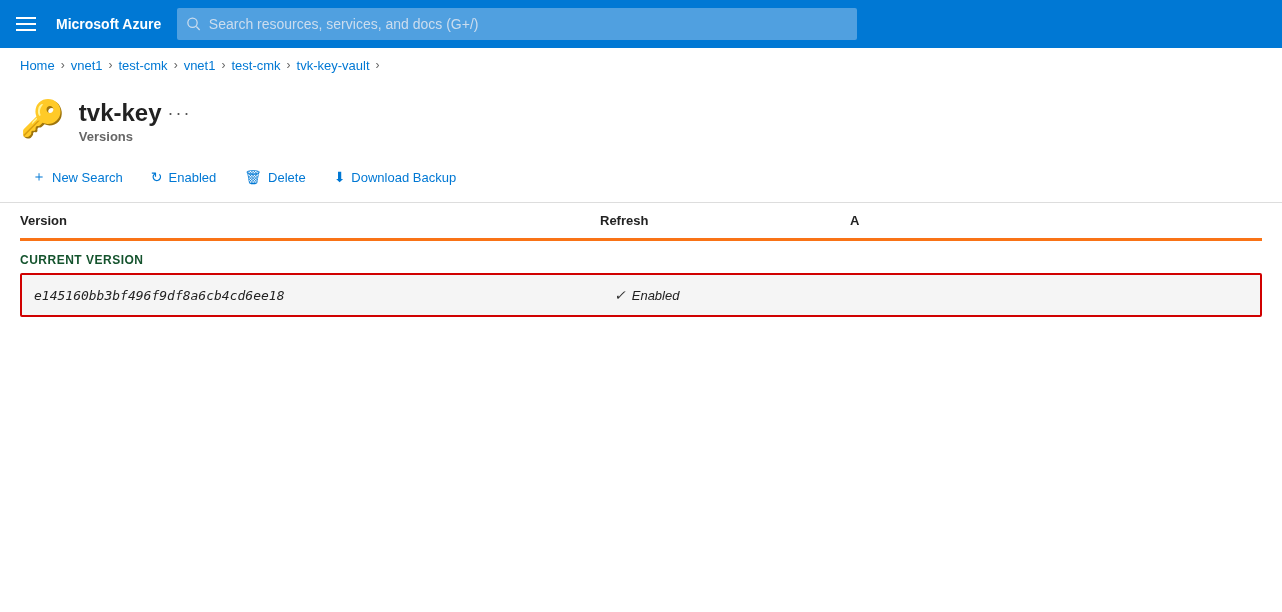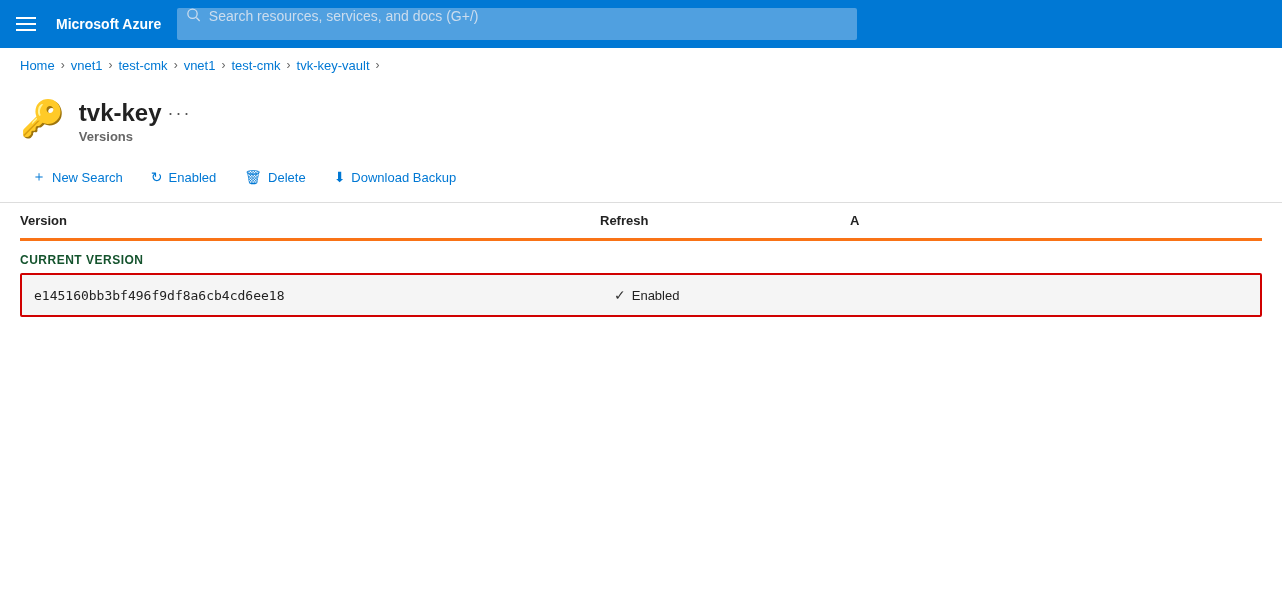--- a/index.html
+++ b/index.html
@@ -38,22 +38,22 @@
     }
 
     .search-bar {
       flex: 1;
       max-width: 680px;
       background: #50a0e0;
       border: none;
       border-radius: 2px;
       height: 32px;
       display: flex;
-      align-items: flex-start;
-      padding: 0 10px;
+      align-items: center;
+      padding: 12px 10px;
       gap: 8px;
       cursor: text;
     }
 
     .search-bar input {
       background: transparent;
       border: none;
       outline: none;
       color: #cde;
       font-size: 14px;
@@ -170,20 +170,21 @@
 
     .table-row {
       display: grid;
       grid-template-columns: 580px 250px 1fr;
       align-items: center;
       padding: 10px 12px;
       background: #f5f5f5;
       border: 2px solid #d00000;
       border-radius: 2px;
       min-height: 44px;
+      font-style: italic;
     }
 
     .table-row .version-cell {
       font-size: 13px;
       color: #222;
       font-family: monospace, Consolas, monospace;
       font-size: 13px;
     }
 
     .table-row .status-cell {

